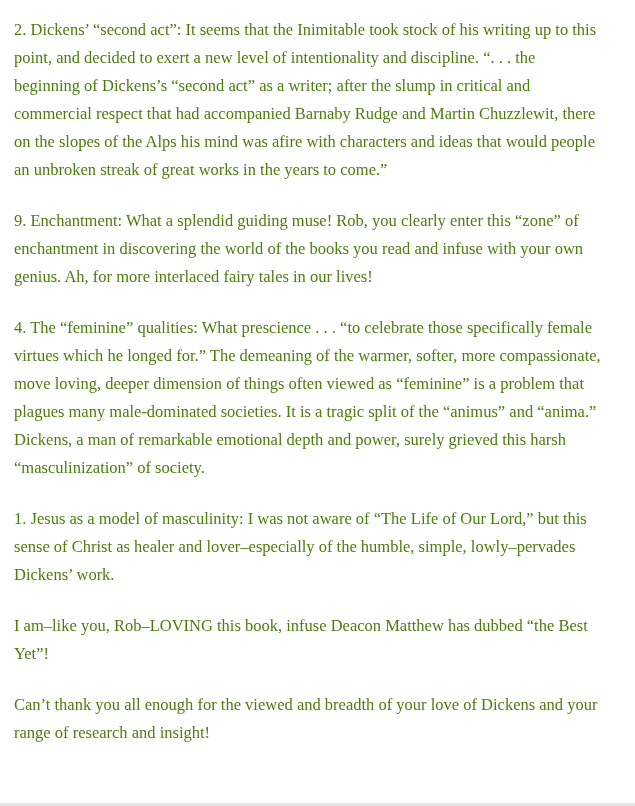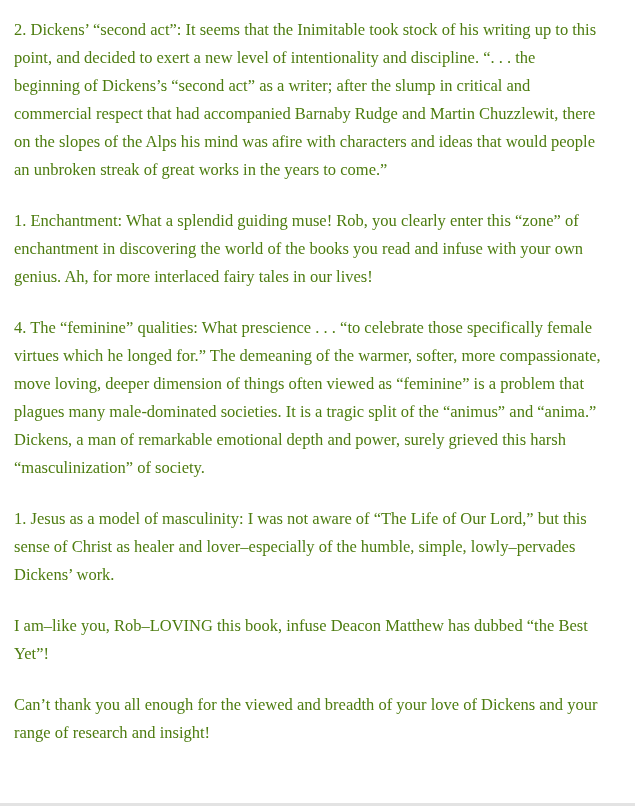--- a/index.html
+++ b/index.html
@@ -33,21 +33,21 @@
     width: 100%;
     height: 3px;
     background: #e3e3e3;
   }
 </style>
 </head>
 <body>
 
 <div class="comment-body">
   <p>2. Dickens’ “second act”: It seems that the Inimitable took stock of his writing up to this point, and decided to exert a new level of intentionality and discipline. “. . . the beginning of Dickens’s “second act” as a writer; after the slump in critical and commercial respect that had accompanied Barnaby Rudge and Martin Chuzzlewit, there on the slopes of the Alps his mind was afire with characters and ideas that would people an unbroken streak of great works in the years to come.”</p>
-  <p>1. Enchantment: What a splendid guiding muse! Rob, you clearly enter this “zone” of enchantment in discovering the world of the books you read and infuse with your own genius. Ah, for more interlaced fairy tales in our lives!</p>
+  <p>9. Enchantment: What a splendid guiding muse! Rob, you clearly enter this “zone” of enchantment in discovering the world of the books you read and infuse with your own genius. Ah, for more interlaced fairy tales in our lives!</p>
   <p>4. The “feminine” qualities: What prescience . . . “to celebrate those specifically female virtues which he longed for.” The demeaning of the warmer, softer, more compassionate, move loving, deeper dimension of things often viewed as “feminine” is a problem that plagues many male-dominated societies. It is a tragic split of the “animus” and “anima.” Dickens, a man of remarkable emotional depth and power, surely grieved this harsh “masculinization” of society.</p>
   <p>1. Jesus as a model of masculinity: I was not aware of “The Life of Our Lord,” but this sense of Christ as healer and lover–especially of the humble, simple, lowly–pervades Dickens’ work.</p>
   <p>I am–like you, Rob–LOVING this book, infuse Deacon Matthew has dubbed “the Best Yet”!</p>
   <p>Can’t thank you all enough for the viewed and breadth of your love of Dickens and your range of research and insight!</p>
 
 </div>
 
 <div class="bottom-divider"></div>
 
 </body></html>

